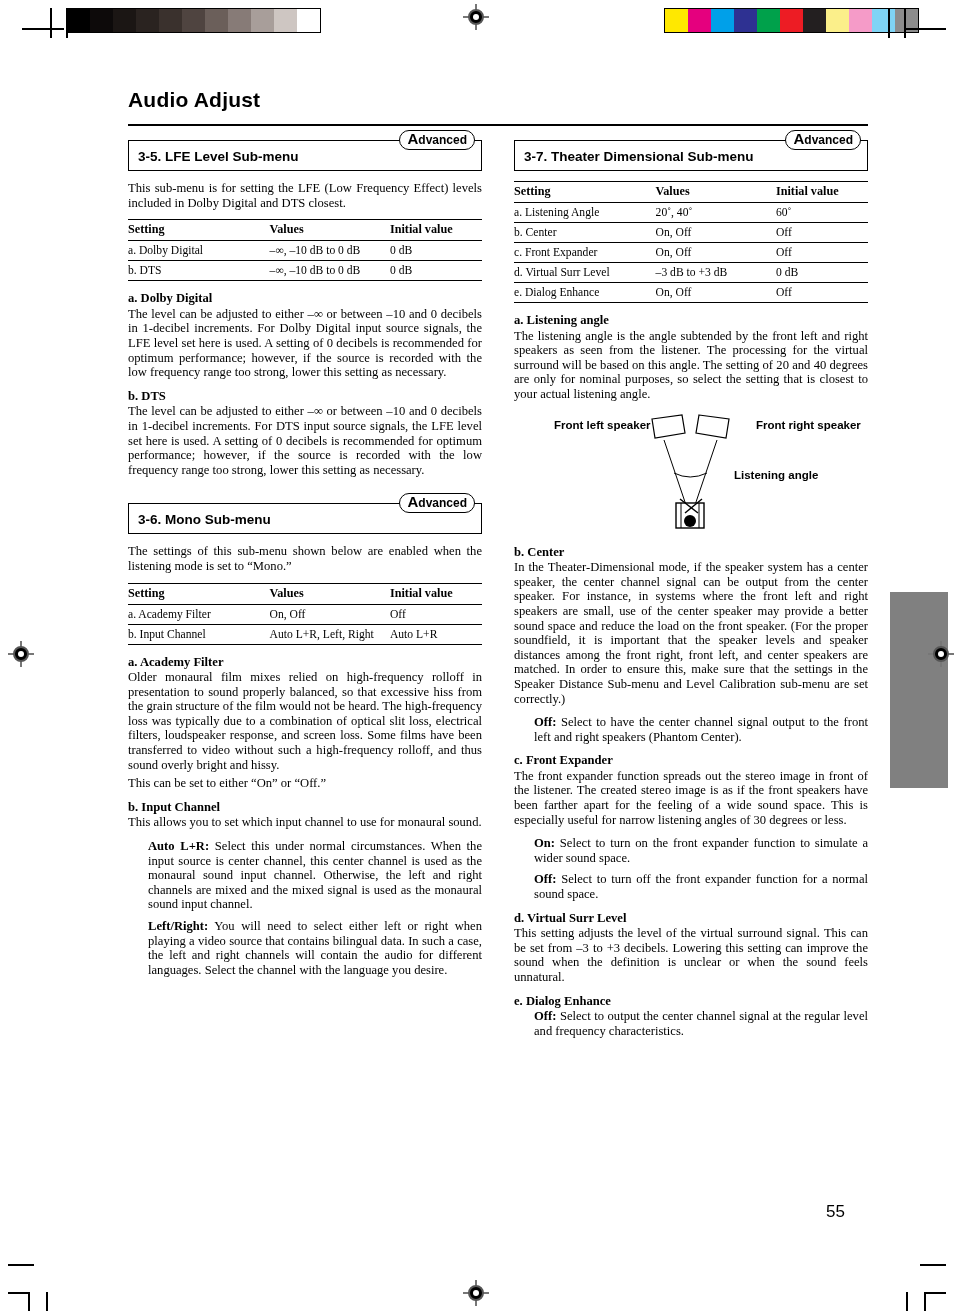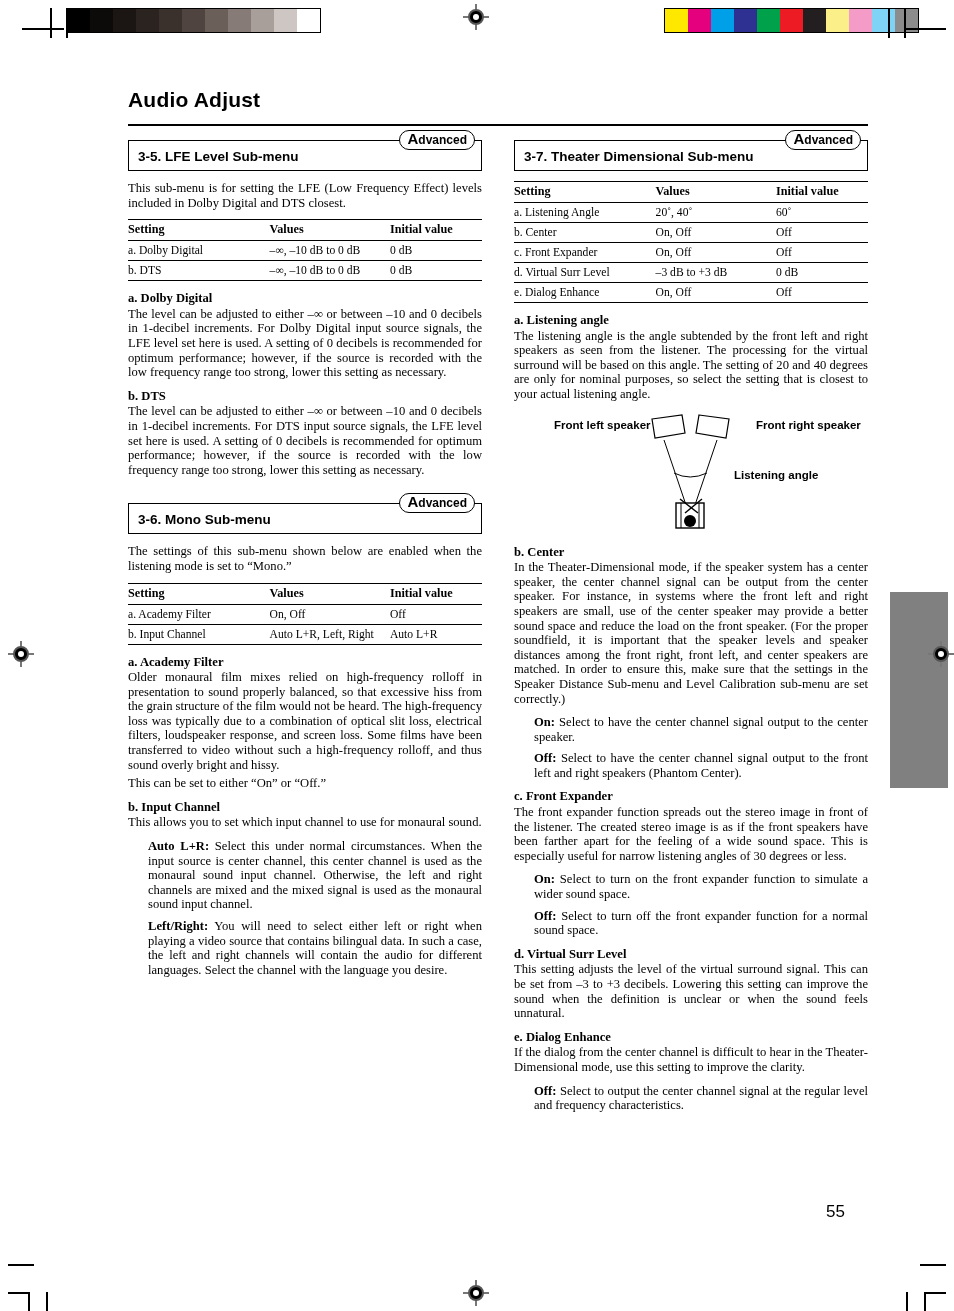--- a/index.html
+++ b/index.html
@@ -368,32 +368,30 @@
           <circle cx="176" cy="110" r="6" fill="#000"></circle>
         </g>
       </svg>
       <div class="dlabel" style="left:20px; top:8px;">Front left speaker</div>
       <div class="dlabel" style="left:222px; top:8px;">Front right speaker</div>
       <div class="dlabel" style="left:200px; top:58px;">Listening angle</div>
     </div>
 
     <h4 class="sub">b. Center</h4>
     <p class="body">In the Theater-Dimensional mode, if the speaker system has a center speaker, the center channel signal can be output from the center speaker. For instance, in systems where the front left and right speakers are small, use of the center speaker may provide a better sound space and reduce the load on the front speaker. (For the proper soundfield, it is important that the speaker levels and speaker distances among the front right, front left, and center speakers are matched. In order to ensure this, make sure that the settings in the Speaker Distance Sub-menu and Level Calibration sub-menu are set correctly.)</p>
-    <p class="indent"><b>On:</b><span> Select to have the center channel signal output to the center speaker.</span></p>
     <p class="indent"><b>Off:</b><span> Select to have the center channel signal output to the front left and right speakers (Phantom Center).</span></p>
 
     <h4 class="sub">c. Front Expander</h4>
     <p class="body">The front expander function spreads out the stereo image in front of the listener. The created stereo image is as if the front speakers have been farther apart for the feeling of a wide sound space. This is especially useful for narrow listening angles of 30 degrees or less.</p>
     <p class="indent"><b>On:</b><span> Select to turn on the front expander function to simulate a wider sound space.</span></p>
     <p class="indent"><b>Off:</b><span> Select to turn off the front expander function for a normal sound space.</span></p>
 
     <h4 class="sub">d. Virtual Surr Level</h4>
     <p class="body">This setting adjusts the level of the virtual surround signal. This can be set from –3 to +3 decibels. Lowering this setting can improve the sound when the definition is unclear or when the sound feels unnatural.</p>
 
     <h4 class="sub">e. Dialog Enhance</h4>
-    <p class="body">If the dialog from the center channel is difficult to hear in the Theater-Dimensional mode, use this setting to improve the clarity.</p>
     <p class="indent"><b>Off:</b><span> Select to output the center channel signal at the regular level and frequency characteristics.</span></p>
 
   </div>
 
   <div class="page-num">55</div>
 
 </div>
 
 </body></html>

